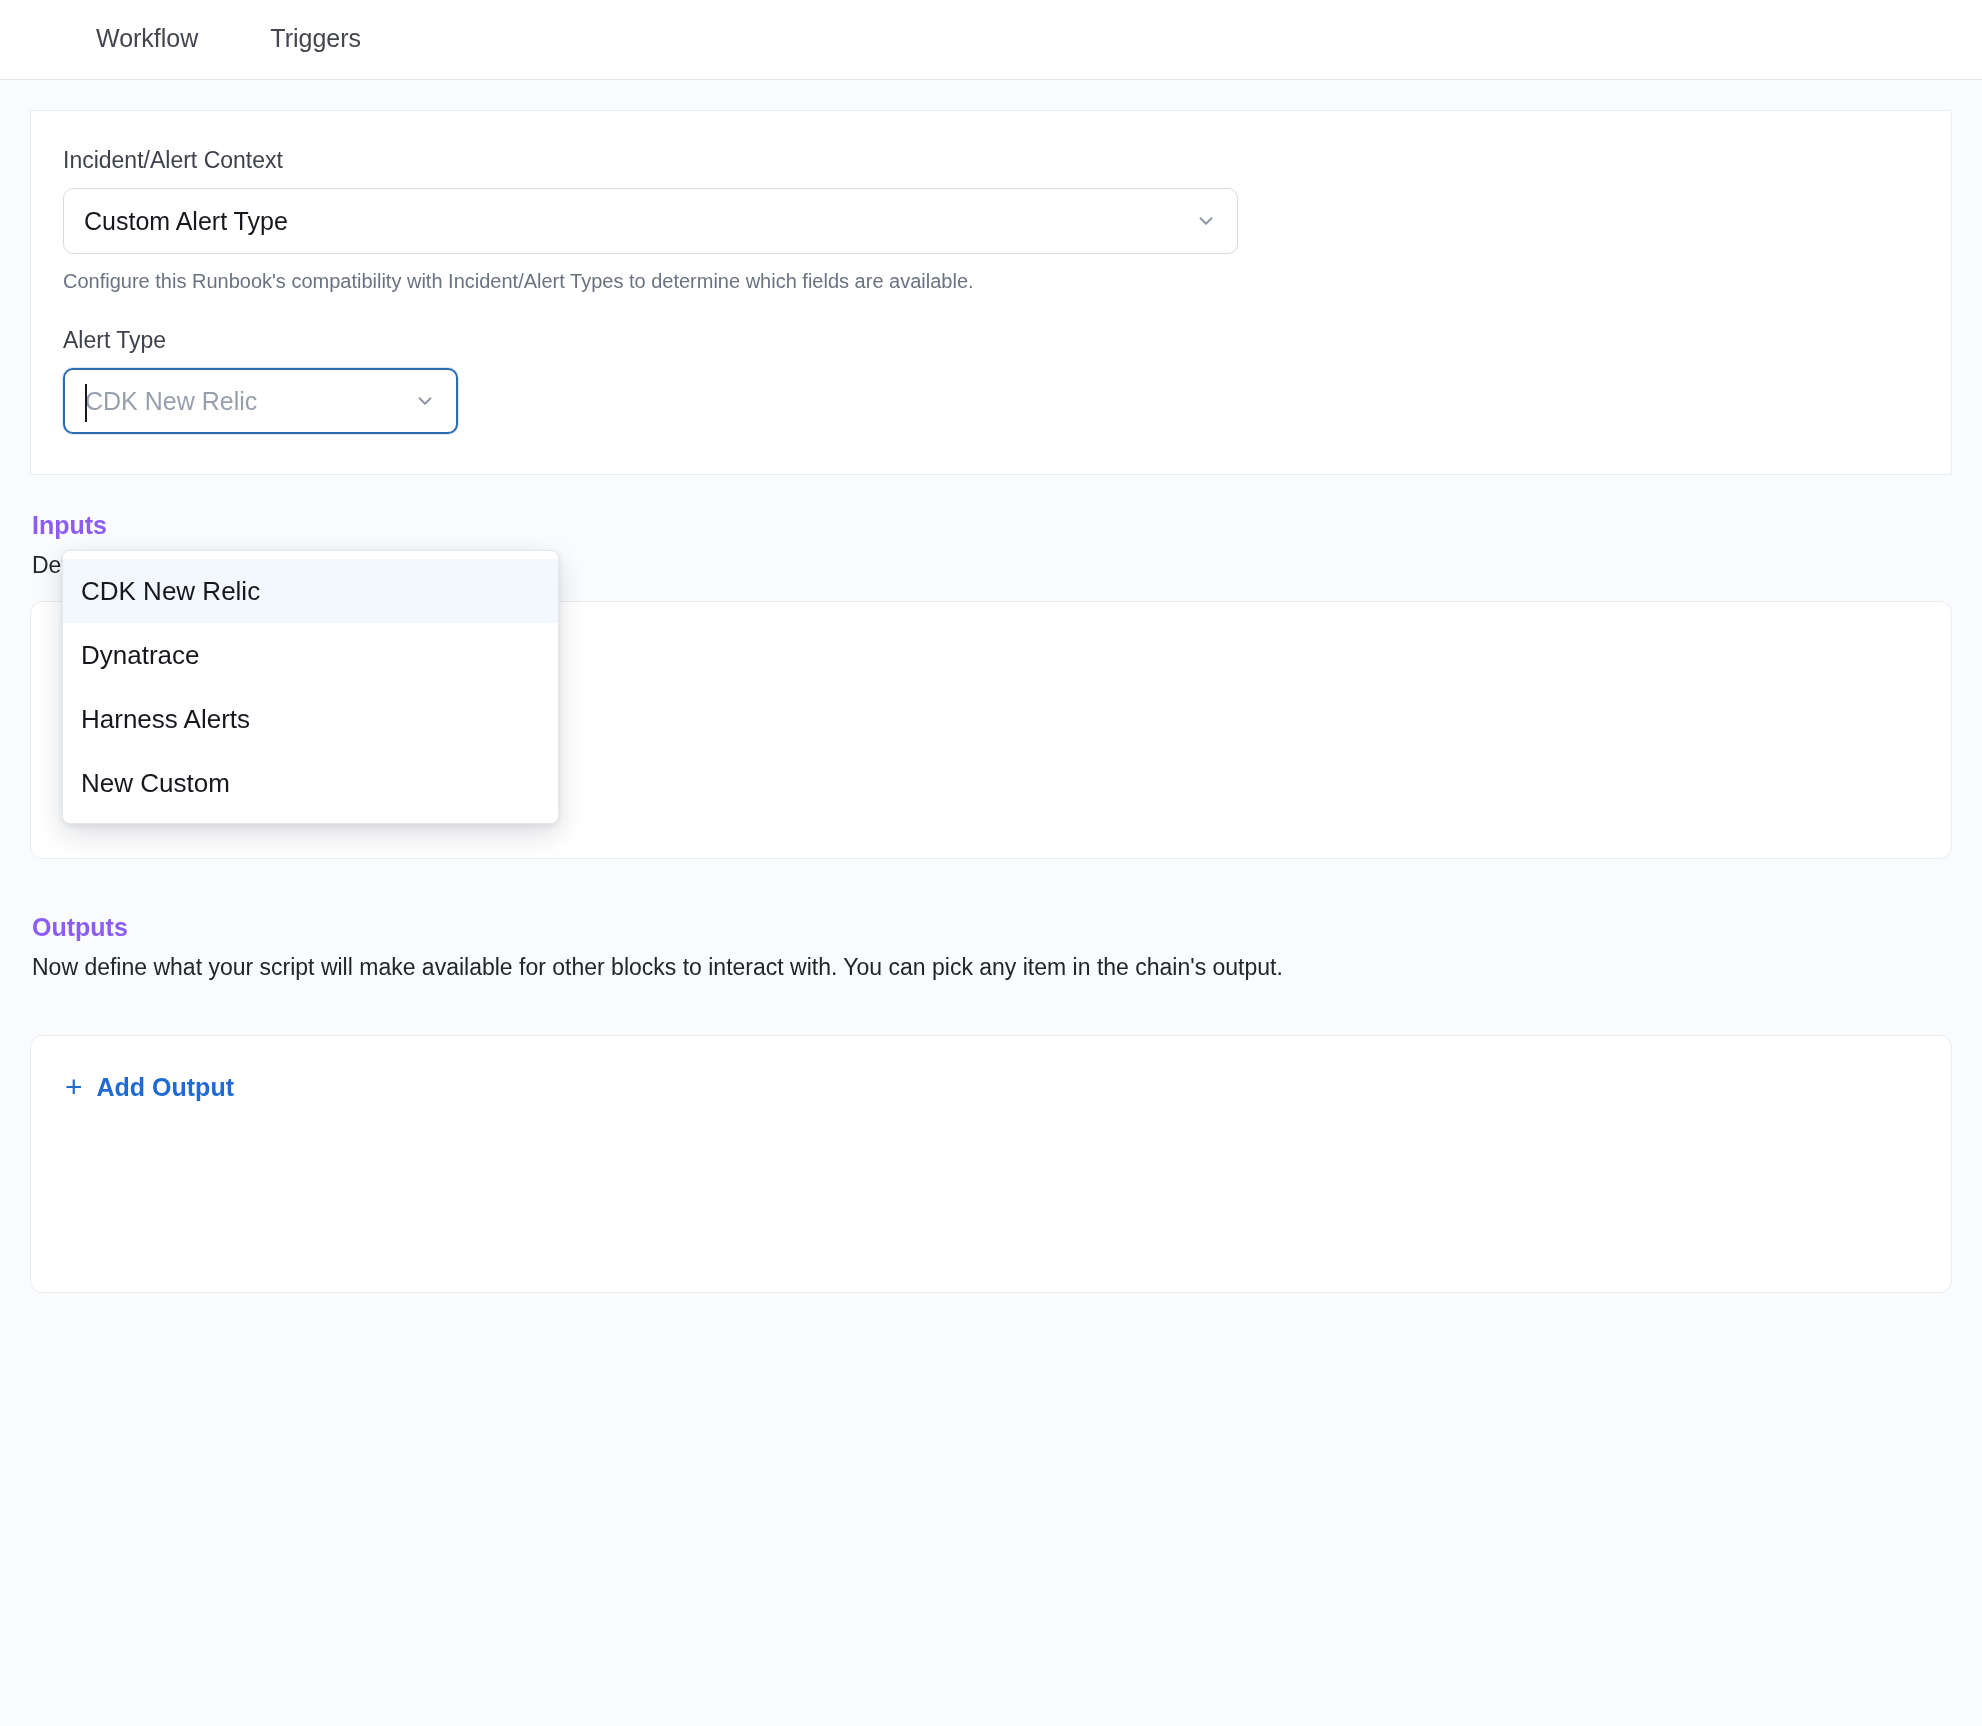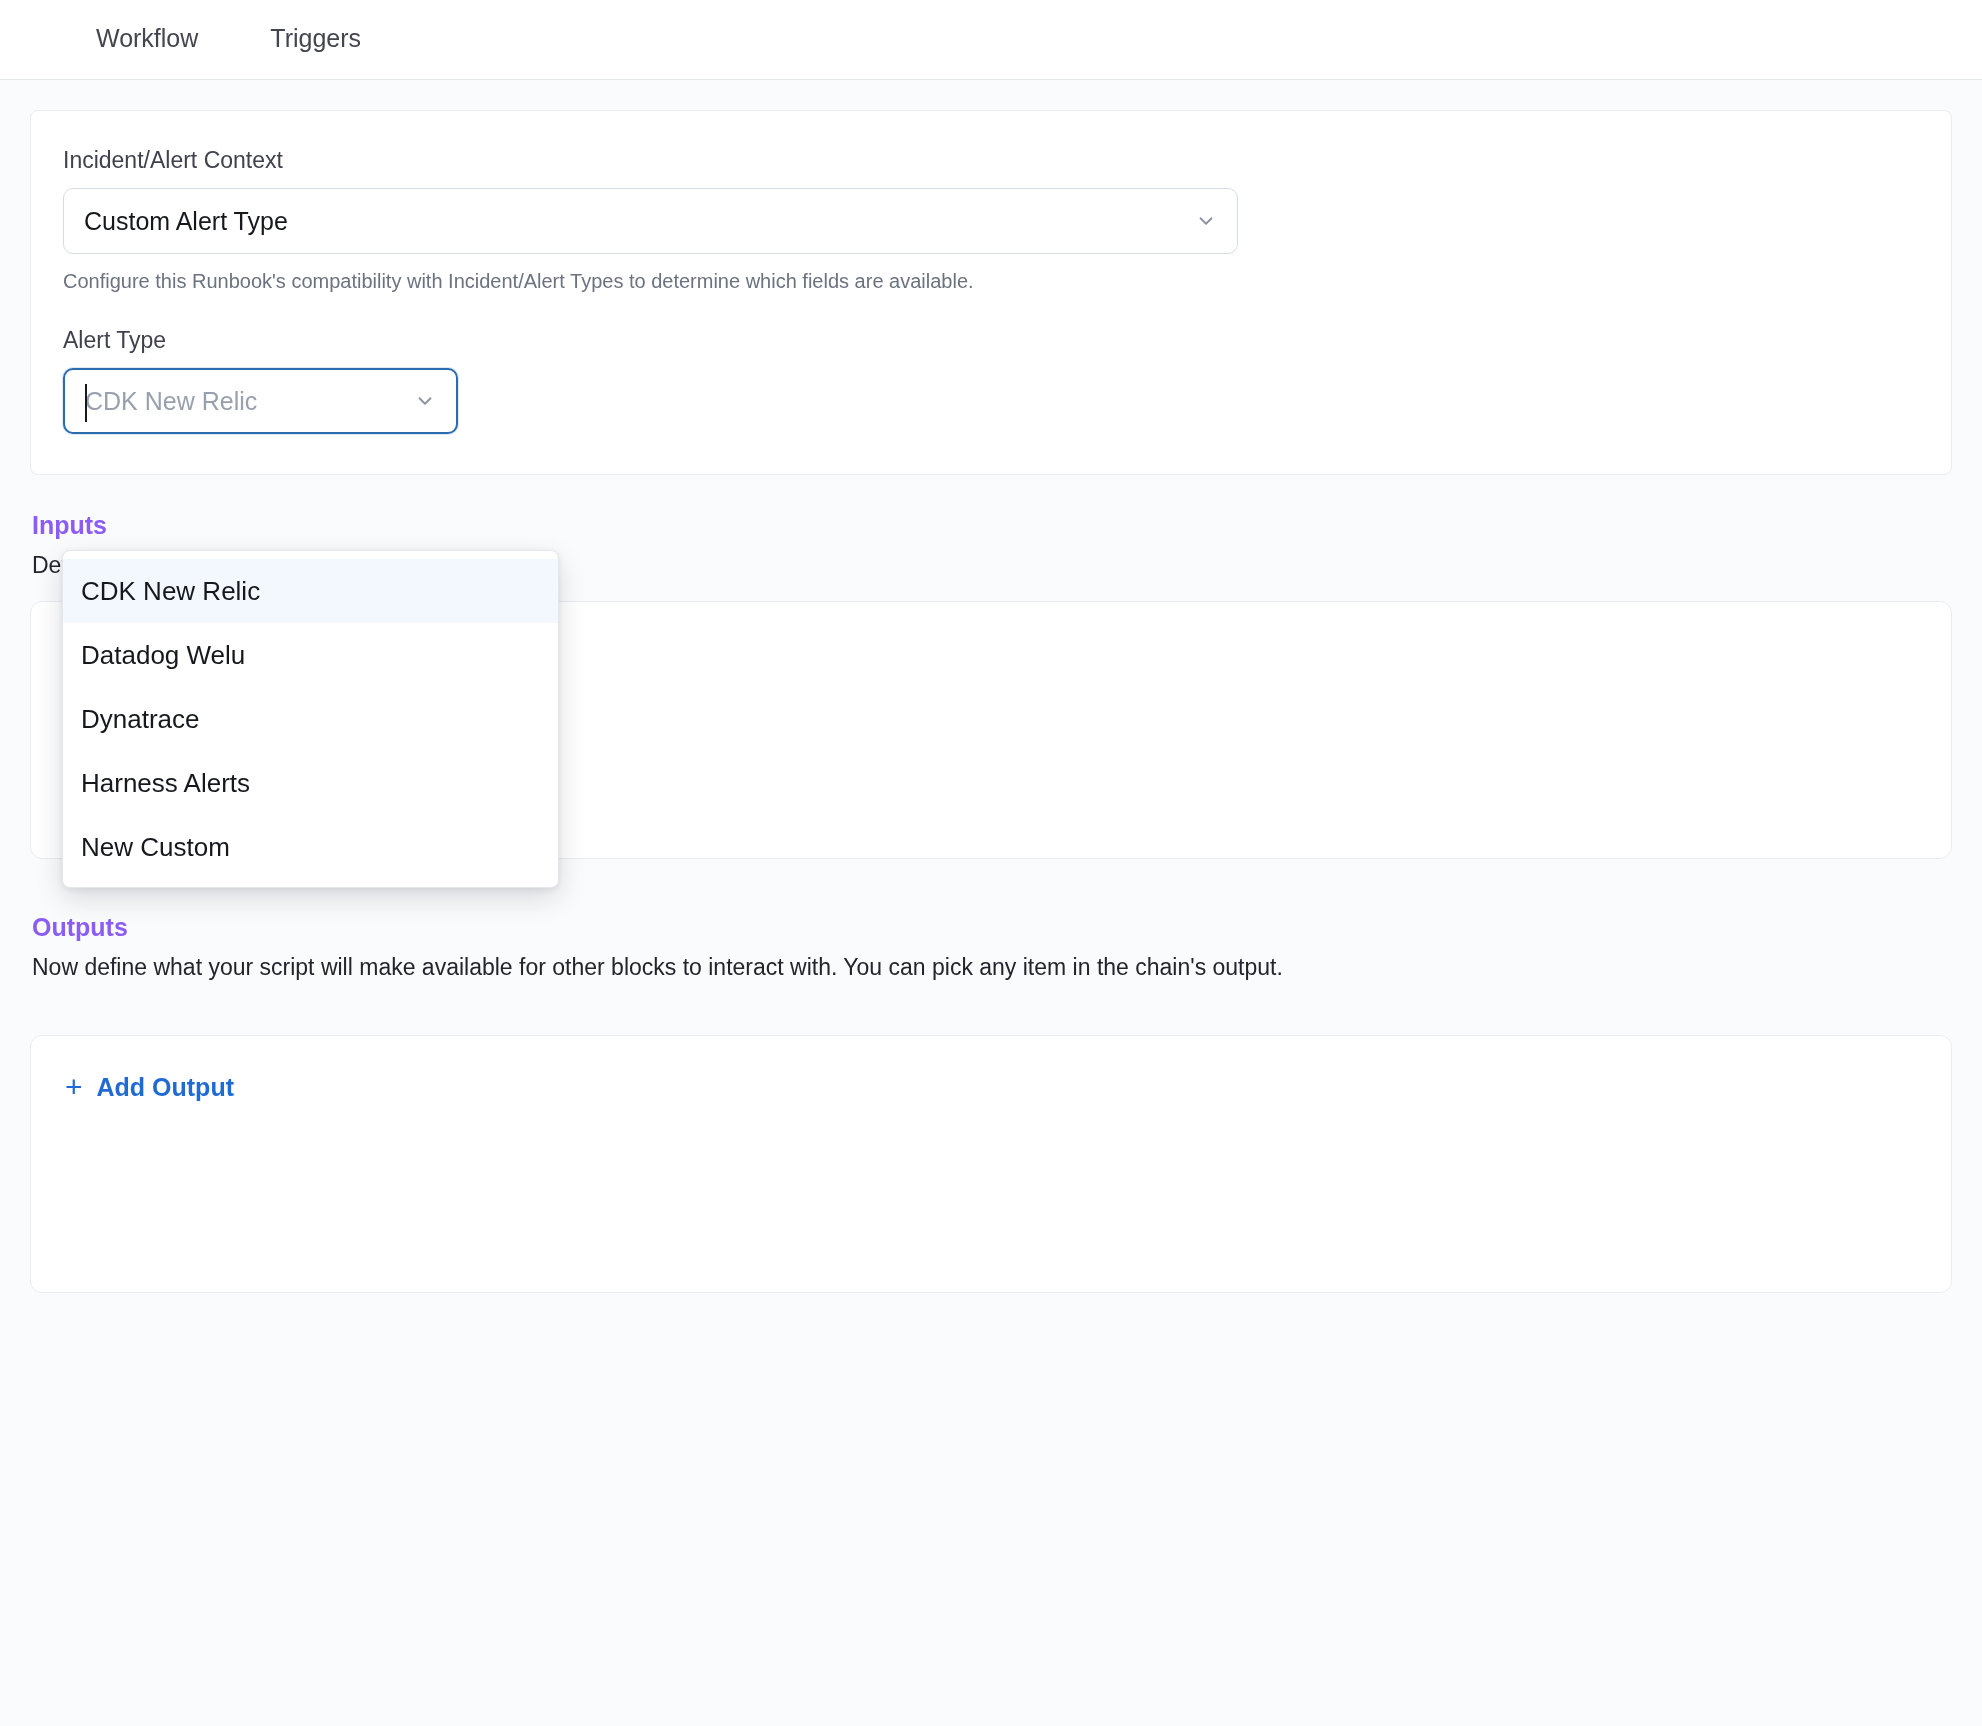--- a/index.html
+++ b/index.html
@@ -54,21 +54,21 @@
     flex: 1 1 auto;
     position: relative;
     padding: 30px 30px 0 30px;
     overflow: hidden;
   }
 
   
   .card {
     background: #ffffff;
     border: 1px solid #e9ecf1;
-    border-radius: 8px;
+    border-radius: 1px;
   }
   .context-card {
     padding: 36px 32px 40px 32px;
     position: relative;
     z-index: 1;
   }
 
   .field-label {
     font-size: 23px;
     color: #3f424c;
@@ -264,23 +264,20 @@
           </div>
         </div>
       </div>
     </div>
 
     <div class="menu">
       <div class="menu-item selected">
         <span>CDK New Relic</span>
       </div>
       <div class="menu-item">
-        <span>Datadog Welu</span>
-      </div>
-      <div class="menu-item">
         <span>Dynatrace</span>
       </div>
       <div class="menu-item">
         <span>Harness Alerts</span>
       </div>
       <div class="menu-item">
         <span>New Custom</span>
       </div>
     </div>
 

